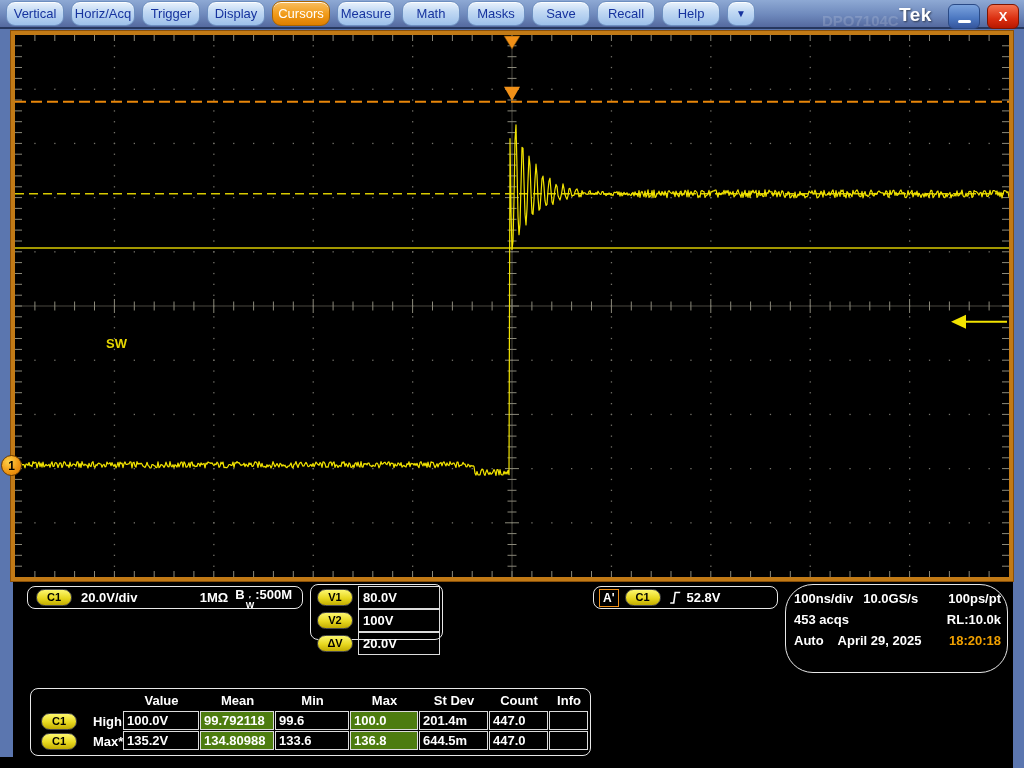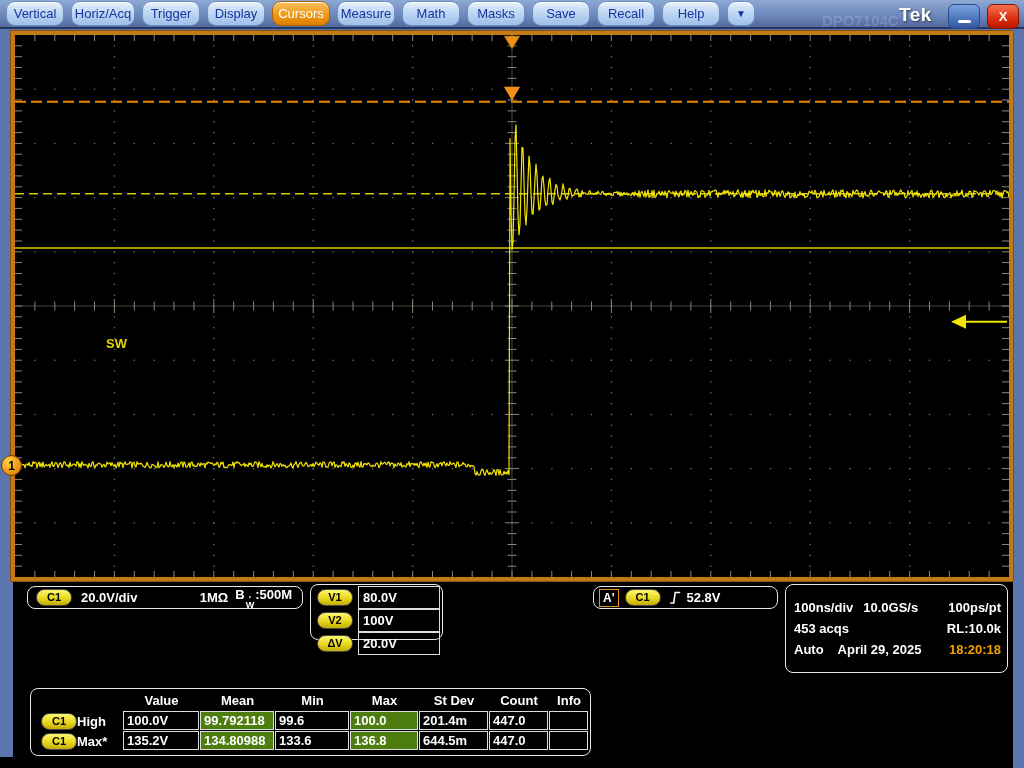--- a/index.html
+++ b/index.html
@@ -49,39 +49,39 @@
   .bw-stack{display:inline-flex;flex-direction:column;align-items:center;font-size:9px;line-height:6px;vertical-align:-3px;margin:0 1px;}
   .curbox{left:310px;top:584px;width:133px;height:56px;padding:1px 2px;}
   .currow{display:flex;align-items:center;height:23px;}
   .currow .badge{margin-left:4px;}
   .curval{margin-left:5px;flex:1;height:21px;line-height:21px;border:1px solid #dcdcdc;padding-left:4px;}
   .trigbox{left:593px;top:586px;width:185px;height:23px;display:flex;align-items:center;padding:0 8px 0 5px;}
   .asys{border:1px solid #f09018;padding:0 3px;height:16px;line-height:16px;font-size:12px;}
   .trigbox .badge{margin-left:6px;}
   .slope{margin-left:8px;transform:skewX(-8deg);}
   .trigbox .lvl{margin-left:5px;}
-  .horbox{left:785px;top:584px;width:223px;height:89px;padding:12px 6px 0 8px;}
+  .horbox{left:785px;top:584px;width:223px;height:89px;padding:3px 6px 0 8px;border-radius:28px;}
   .hrow{display:flex;align-items:center;height:21px;}
   .run{color:#00d800;}
   .samp{flex:1;text-align:center;}
   .hrow .right{margin-left:auto;}
   .time{color:#f0a000;}
   .gsps{margin-left:10px;}
   .dt{margin-left:14px;}
 
   
   .measbox{position:absolute;left:30px;top:688px;width:561px;height:68px;background:#000;
     border:1px solid #e8e8e8;border-radius:8px;box-sizing:border-box;
     display:grid;grid-template-columns:91px 77px 75px 75px 69px 70px 60px 40px;
     grid-template-rows:19px 20px 20px;padding:3px 0 8px 1px;color:#fff;font-size:13px;font-weight:bold;}
   .mh{text-align:center;line-height:18px;}
   .mc{border:1px solid #dcdcdc;line-height:17px;padding-left:3px;margin:0 1px 1px 0;overflow:hidden;}
   .mc.shaded{background:#4d7c0f;}
   .ml{display:flex;align-items:center;padding-left:9px;}
-  .ml .name{margin-left:0;}
+  .ml .name{margin-left:16px;}
 </style>
 </head>
 <body>
 
 <div class="panel-black"></div>
 <div class="bottom-strip"></div>
 
 <div class="menubar">
   <div class="mbtn">Vertical</div>
   <div class="mbtn wide">Horiz/Acq</div>

